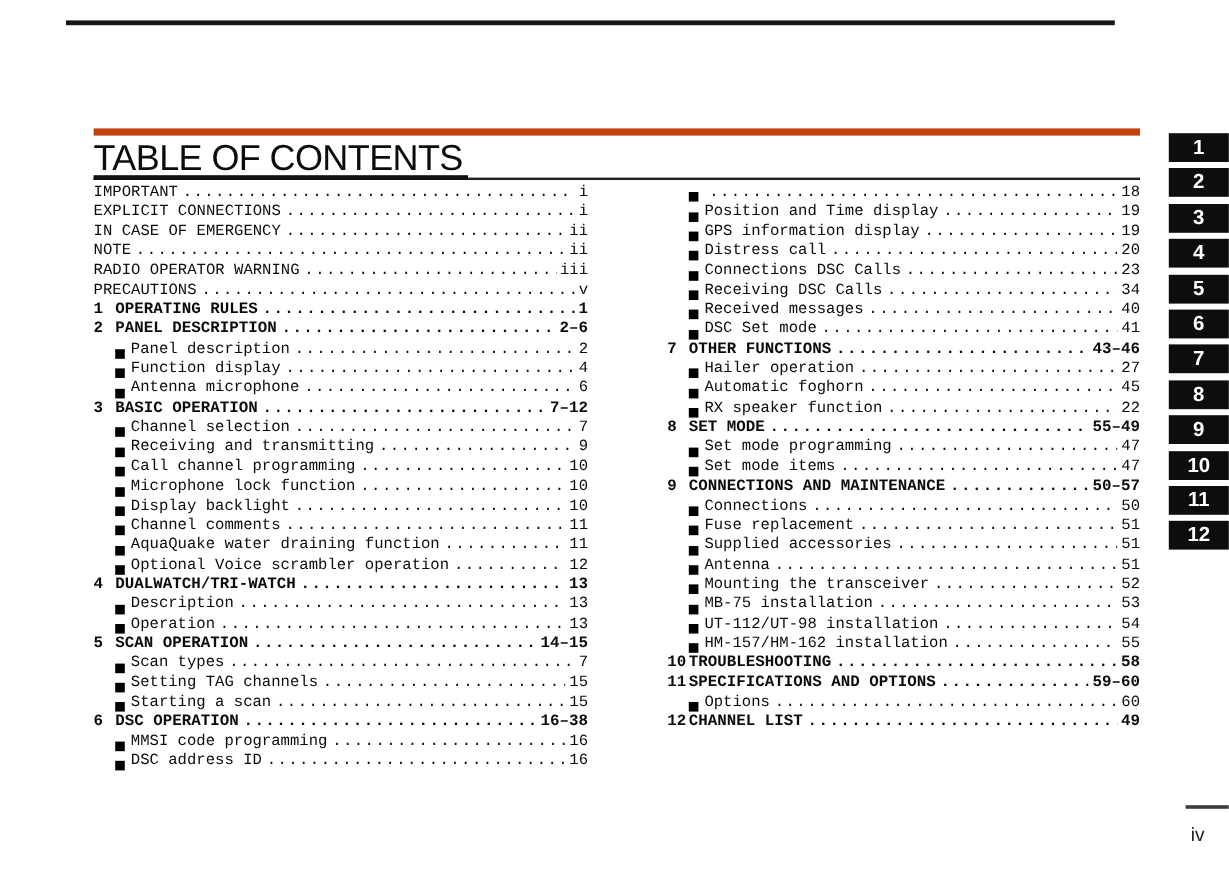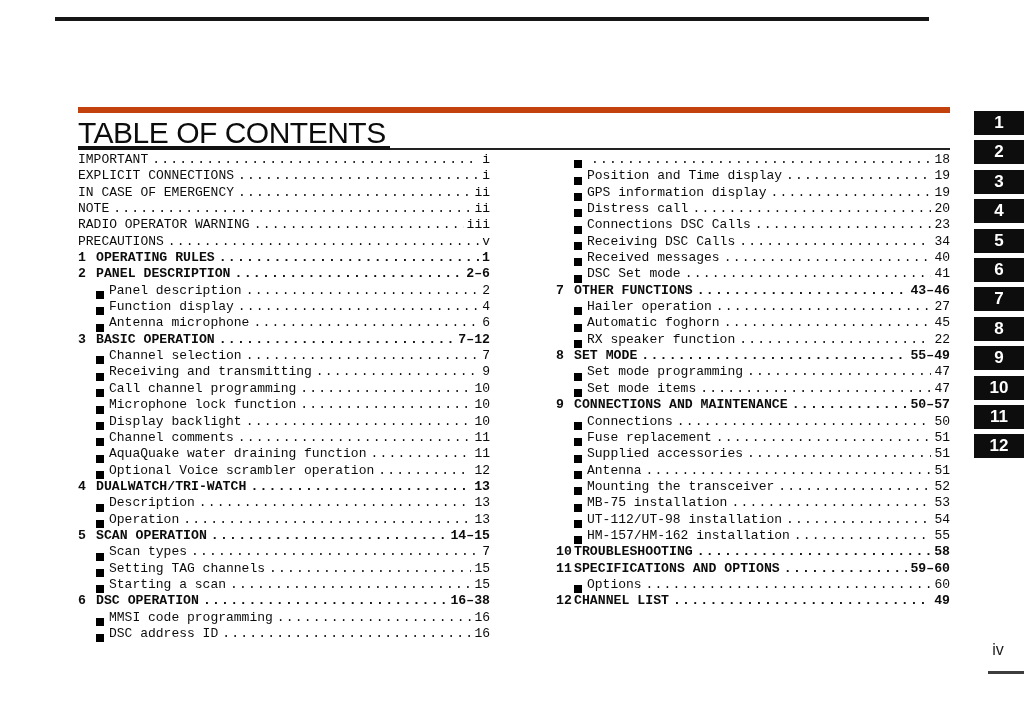--- a/index.html
+++ b/index.html
@@ -68,21 +68,21 @@
     font-weight: 700; font-size: 17px;
     display: flex; align-items: center; justify-content: center;
   }
 
   
   .footer-rule {
     position: absolute; left: 988px; top: 671px;
     width: 36px; height: 2.5px; background: #3d3d3d;
   }
   .footer-page {
-    position: absolute; left: 982px; top: 641px; width: 32px;
+    position: absolute; left: 982px; top: 688px; width: 32px;
     text-align: center; font-size: 16px; color: #1c1c1c;
   }
 </style>
 </head>
 <body>
 
 <div class="top-rule"></div>
 
 <div class="content">
   <div class="header">

